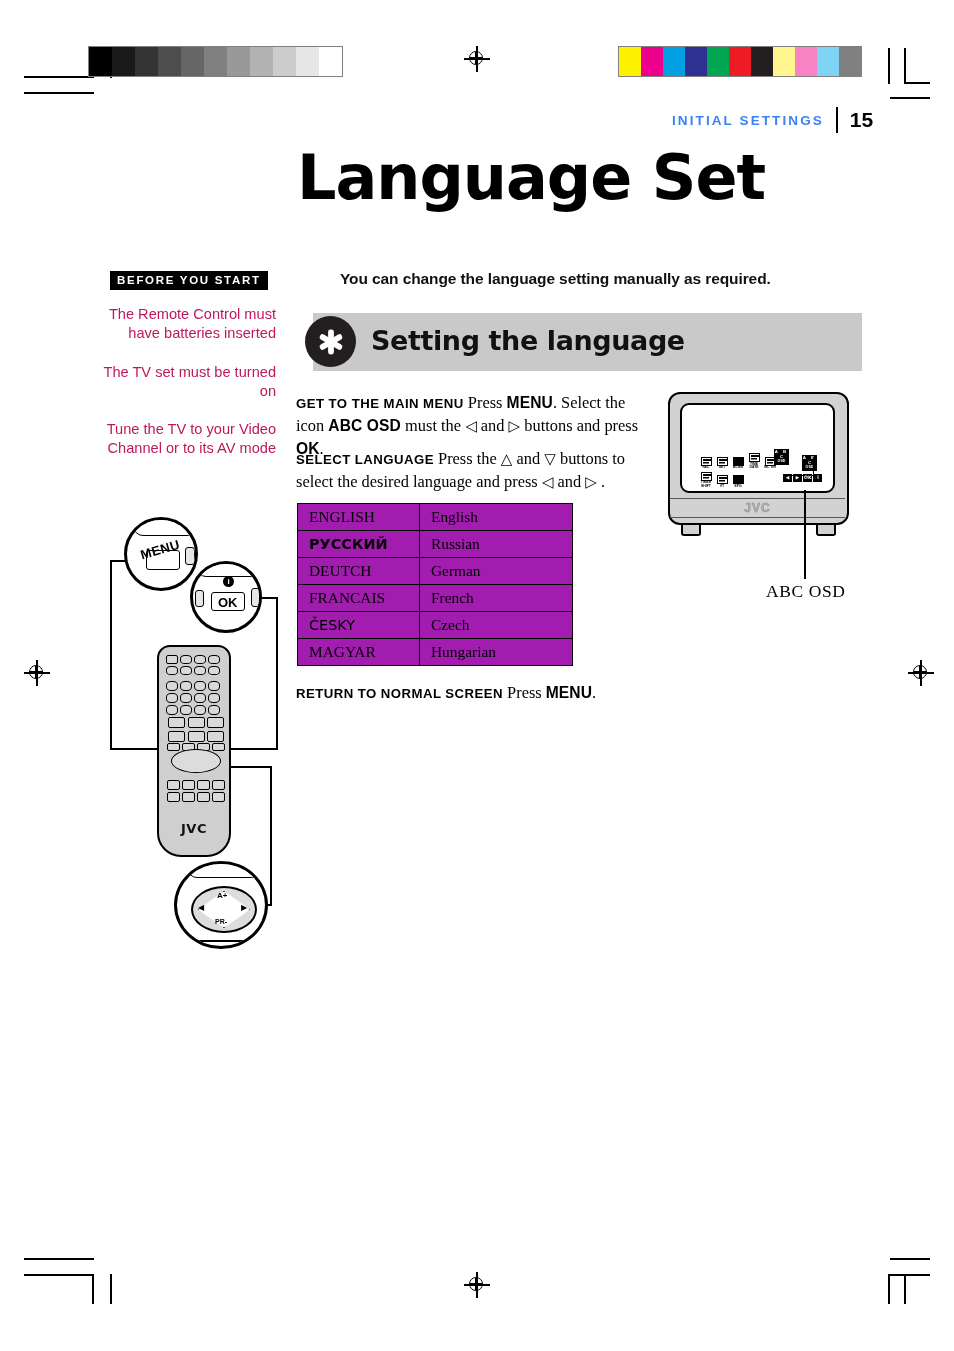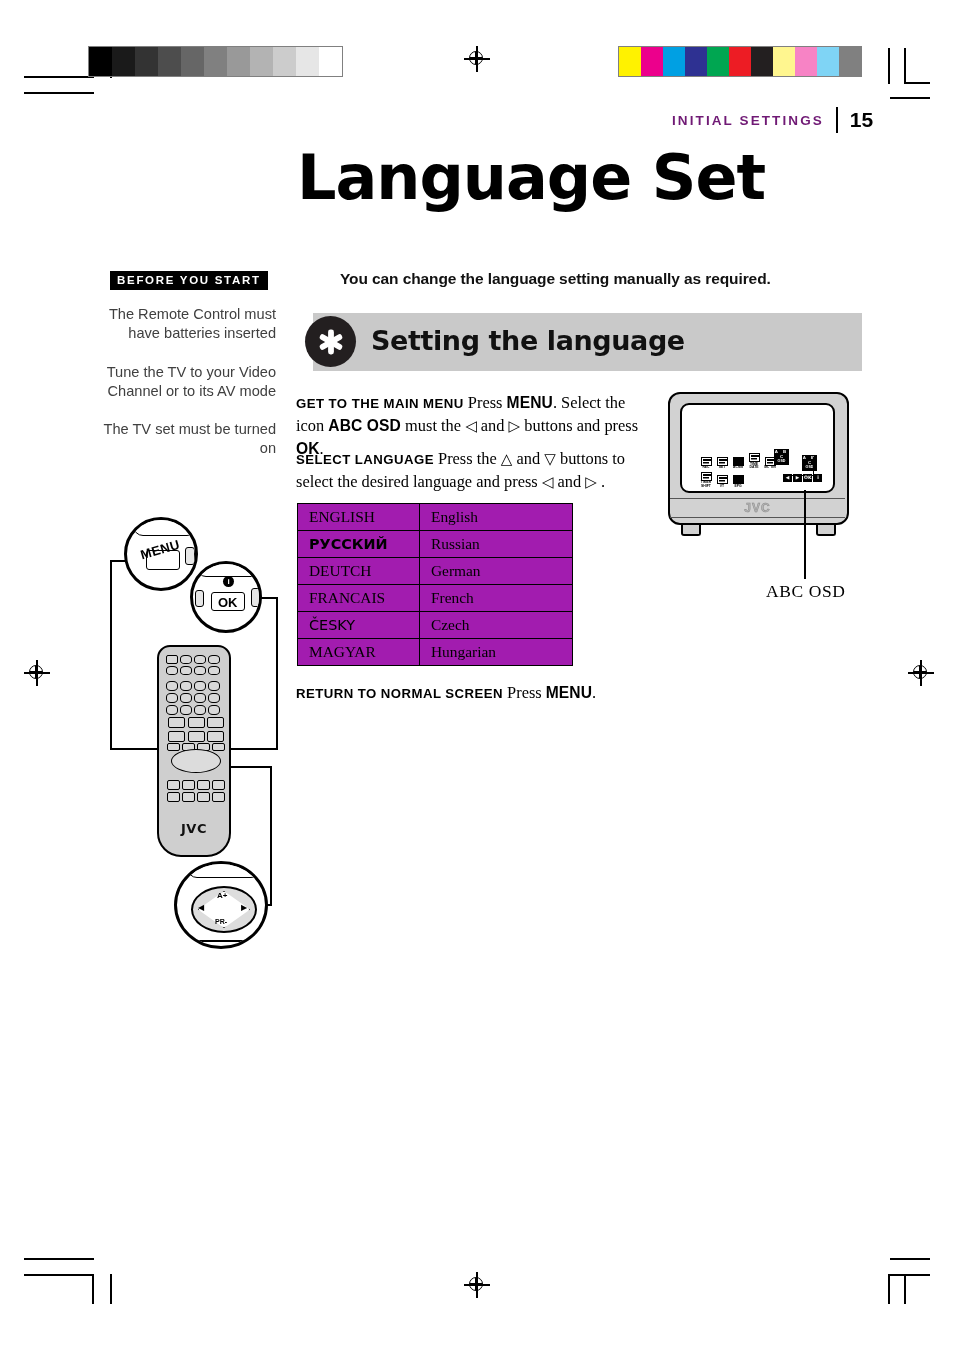--- a/index.html
+++ b/index.html
@@ -57,21 +57,21 @@
   .runhead {
     position: absolute;
     display: flex;
     align-items: center;
     gap: 12px;
   }
   .runhead .label {
     font-size: 13.5px;
     letter-spacing: 2.1px;
     font-weight: 600;
-    color: #701a75;
+    color: #3b82f6;
   }
   .runhead .rule {
     width: 2px;
     height: 26px;
     background: #000;
   }
   .runhead .pageno {
     font-size: 21px;
     font-weight: 700;
     color: #000;
@@ -113,21 +113,21 @@
     margin-left: 44px;
   }
   .bys-notes {
     position: absolute;
     left: 100px;
     top: 305px;
     width: 176px;
     text-align: right;
     font-size: 14.6px;
     line-height: 1.32;
-    color: #404040;
+    color: #be185d;
   }
   .bys-notes p { margin: 0 0 19px 0; }
   .bys-notes p:last-child { margin-bottom: 0; }
 
   
   .sec-bar {
     position: absolute;
     left: 313px;
     top: 313px;
     width: 549px;
@@ -523,22 +523,22 @@
   </div>
 
   <div class="page-title">Language Set</div>
 
   <div class="bys-tag">BEFORE YOU START</div>
 
   <div class="intro-line">You can change the language setting manually as required.</div>
 
   <div class="bys-notes">
     <p>The Remote Control must have batteries inserted</p>
+    <p>The TV set must be turned on</p>
     <p>Tune the TV to your Video Channel or to its AV mode</p>
-    <p>The TV set must be turned on</p>
   </div>
 
   <div class="sec-bar"></div>
   <div class="sec-badge">
     <svg width="30" height="30" viewBox="0 0 30 30" aria-hidden="true">
       <g fill="#ffffff">
         <rect x="12.1" y="2.5" width="5.8" height="25" rx="2.4"></rect>
         <rect x="12.1" y="2.5" width="5.8" height="25" rx="2.4" transform="rotate(60 15 15)"></rect>
         <rect x="12.1" y="2.5" width="5.8" height="25" rx="2.4" transform="rotate(120 15 15)"></rect>
       </g>

